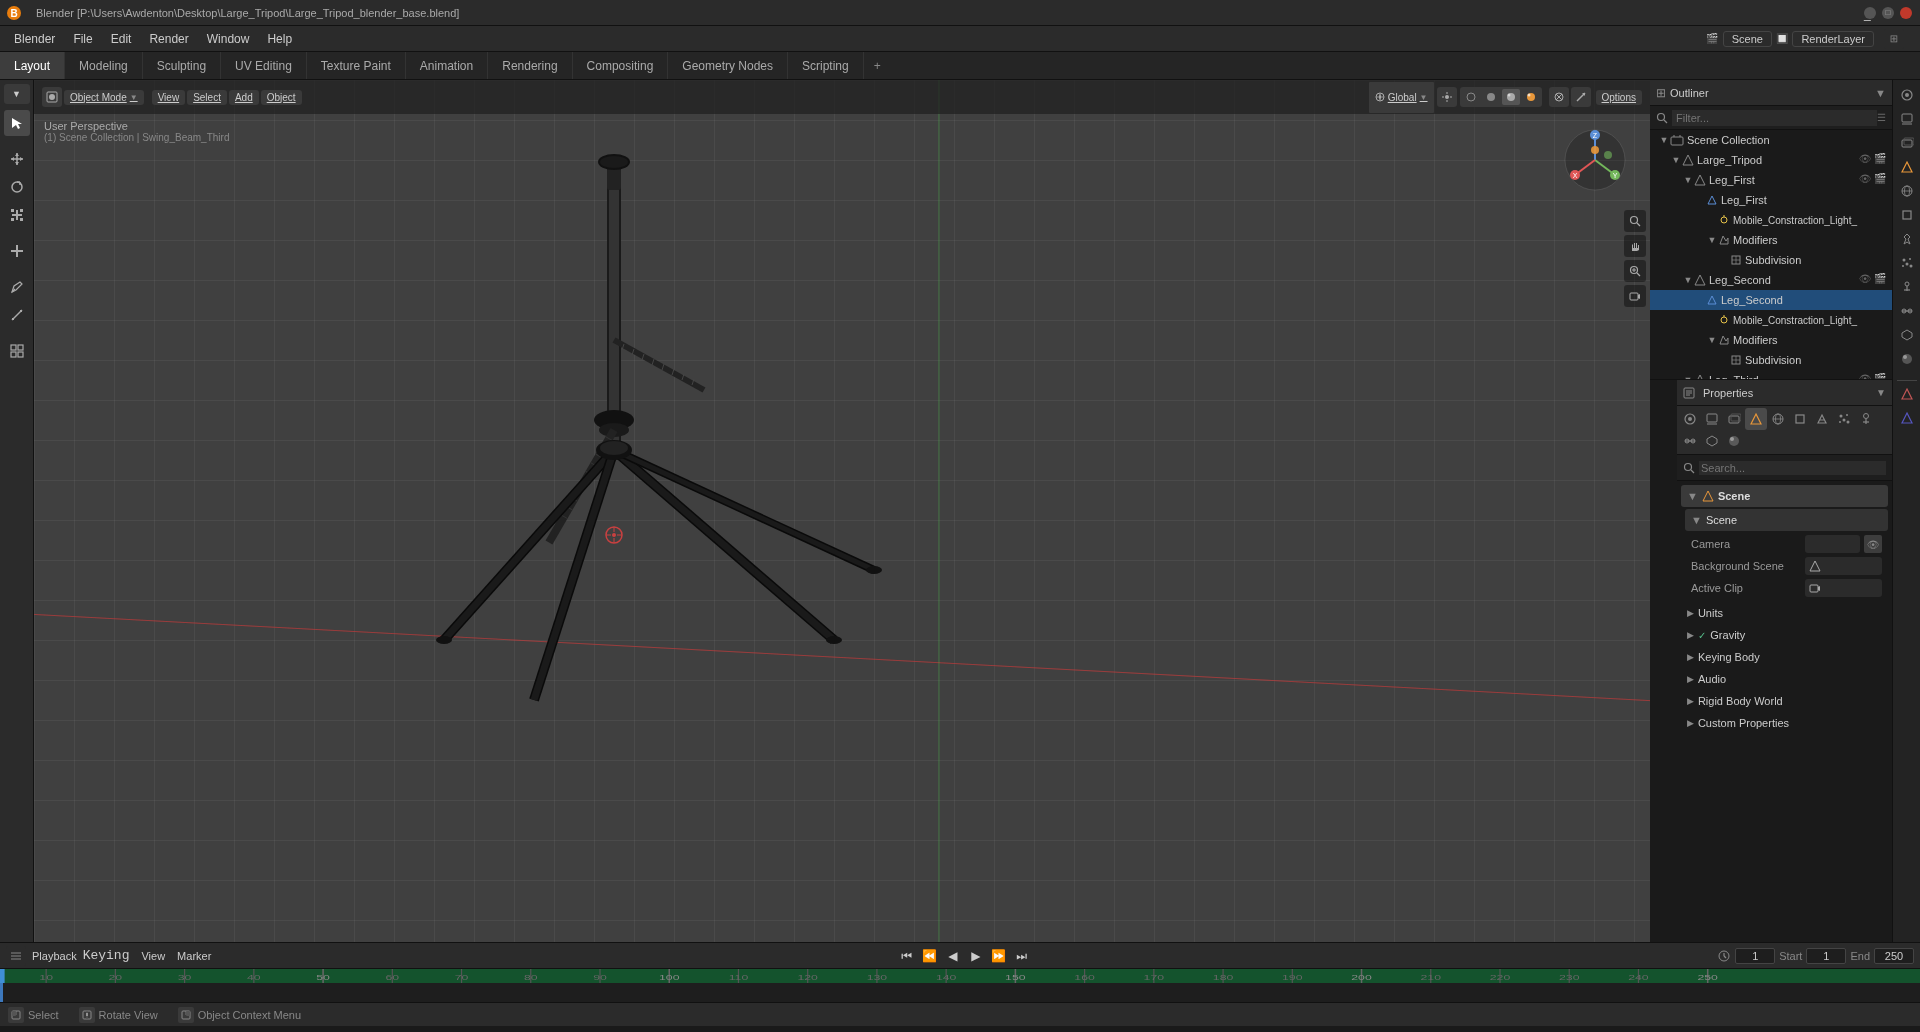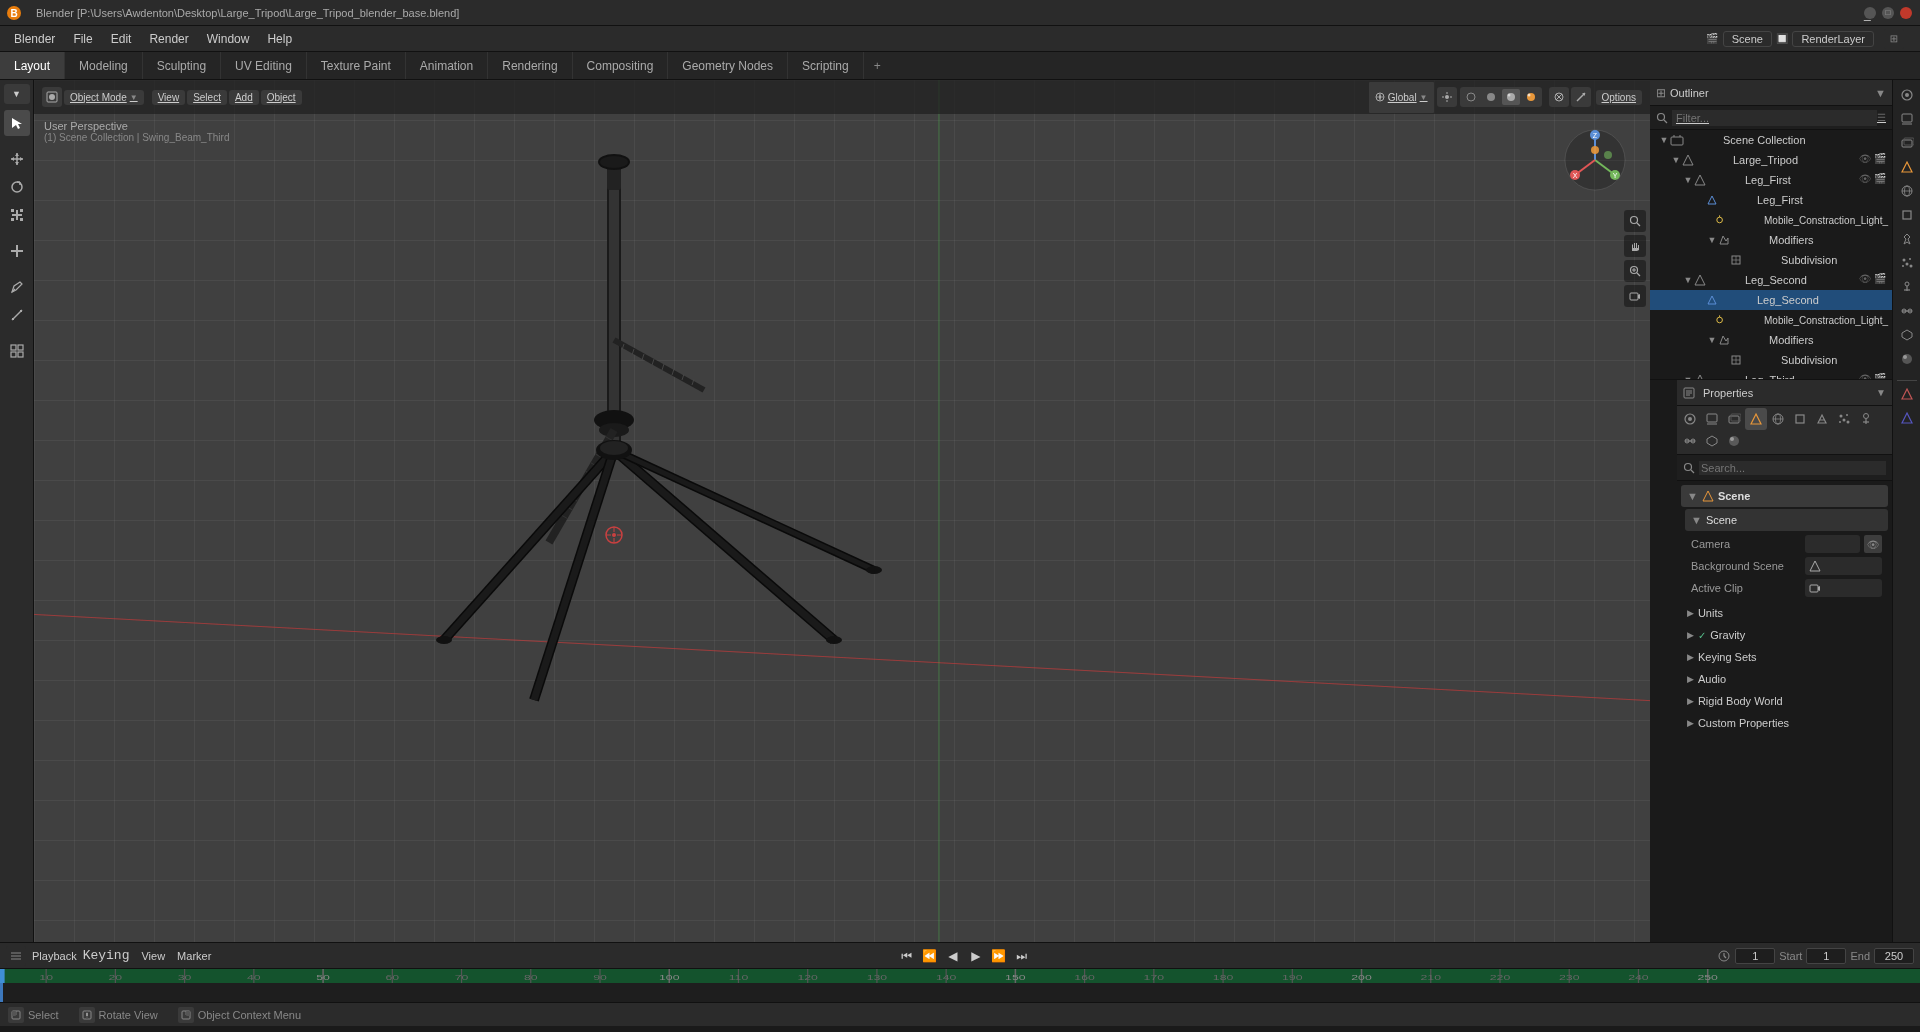--- a/index.html
+++ b/index.html
@@ -161,21 +161,20 @@
       border-bottom: 1px solid #111;
     }
     .panel-header-icon { color: #888; font-size: 12px; }
     .outliner-search {
       height: 24px;
       background: #1e1e1e;
       display: flex;
       align-items: center;
       padding: 0 6px;
       border-bottom: 1px solid #111;
-      text-decoration: underline;
     }
     .outliner-search input {
       background: #2b2b2b;
       border: none;
       color: #ccc;
       font-size: 11px;
       width: 100%;
       padding: 2px 4px;
       outline: none;
     }
@@ -188,21 +187,21 @@
       display: flex;
       align-items: center;
       height: 20px;
       padding: 0 4px;
       cursor: pointer;
       user-select: none;
     }
     .tree-item.selected { background: #214d7a; }
     .tree-indent { display: inline-block; }
     .tree-arrow { width: 12px; text-align: center; color: #888; font-size: 9px; }
-    .tree-label { flex: 1; color: #ccc; margin-left: 36px; }
+    .tree-label { flex: 1; color: #ccc; }
     .tree-vis-icons { display: flex; gap: 2px; }
     .vis-icon { width: 14px; height: 14px; text-align: center; color: #666; font-size: 10px; cursor: pointer; }
 
     
     .properties-panel {
       flex: 1;
       overflow: hidden;
       display: flex;
       flex-direction: column;
       padding-left: 27px;
@@ -1096,21 +1095,21 @@
             <div class="collapsible-header">
               <span class="arrow">▶</span>
               <span class="check">✓</span>
               <span>Gravity</span>
             </div>
           </div>
 
           <div class="collapsible-section">
             <div class="collapsible-header">
               <span class="arrow">▶</span>
-              <span>Keying Sets</span>
+              <span>Keying Body</span>
             </div>
           </div>
 
           <div class="collapsible-section">
             <div class="collapsible-header">
               <span class="arrow">▶</span>
               <span>Audio</span>
             </div>
           </div>
 

